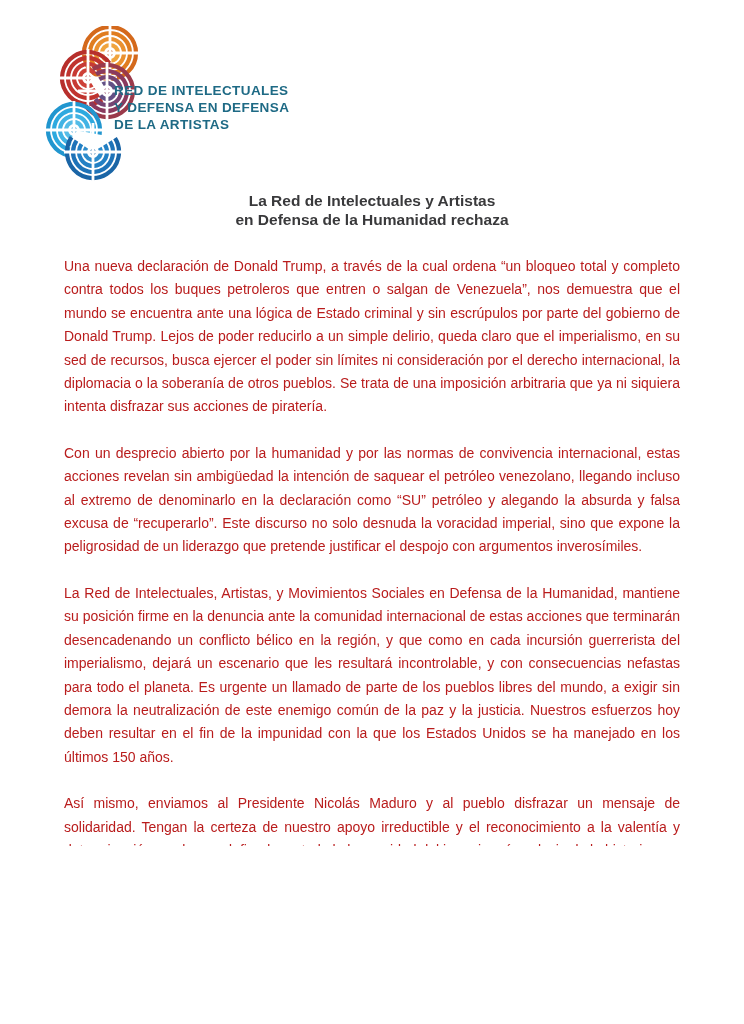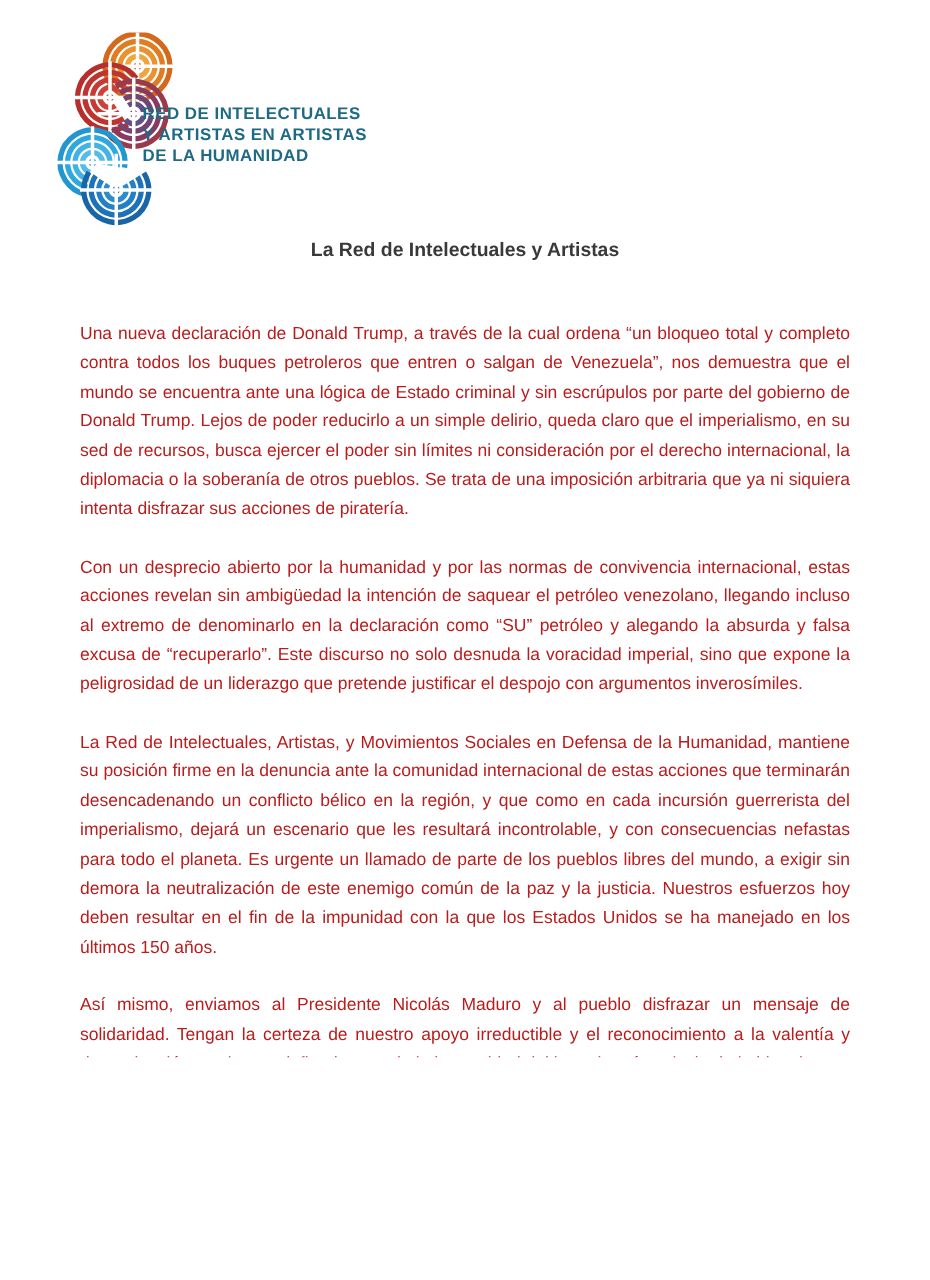--- a/index.html
+++ b/index.html
@@ -113,26 +113,27 @@
       <circle cx="53" cy="126" r="20" fill="none" stroke="#1e73b8" stroke-width="4.2" stroke-dasharray="85.5 40.2"></circle>
       <circle cx="53" cy="126" r="14" fill="none" stroke="#2380c4" stroke-width="4.2" stroke-dasharray="59.8 28.2"></circle>
       <circle cx="53" cy="126" r="8" fill="none" stroke="#2e8ccb" stroke-width="4.2" stroke-dasharray="34.2 16.1"></circle>
       <circle cx="53" cy="126" r="3" fill="#1a65a6"></circle>
     </g>
     <path d="M24 126 H82 M53 97 V155" stroke="#ffffff" stroke-width="2.8" fill="none"></path>
   </svg>
 
   <div class="logo-text">
     <div>RED DE INTELECTUALES</div>
-    <div>Y ARTISTAS EN ARTISTAS</div>
-    <div>DE LA HUMANIDAD</div>
+    <div>Y DEFENSA EN DEFENSA</div>
+    <div>DE LA ARTISTAS</div>
   </div>
 
   <div class="title">
     <div>La Red de Intelectuales y Artistas</div>
+    <div>en Defensa de la Humanidad rechaza</div>
   </div>
 
   <div class="content">
     <p>Una nueva declaración de Donald Trump, a través de la cual ordena “un bloqueo total y completo contra todos los buques petroleros que entren o salgan de Venezuela”, nos demuestra que el mundo se encuentra ante una lógica de Estado criminal y sin escrúpulos por parte del gobierno de Donald Trump. Lejos de poder reducirlo a un simple delirio, queda claro que el imperialismo, en su sed de recursos, busca ejercer el poder sin límites ni consideración por el derecho internacional, la diplomacia o la soberanía de otros pueblos. Se trata de una imposición arbitraria que ya ni siquiera intenta disfrazar sus acciones de piratería.</p>
     <p>Con un desprecio abierto por la humanidad y por las normas de convivencia internacional, estas acciones revelan sin ambigüedad la intención de saquear el petróleo venezolano, llegando incluso al extremo de denominarlo en la declaración como “SU” petróleo y alegando la absurda y falsa excusa de “recuperarlo”. Este discurso no solo desnuda la voracidad imperial, sino que expone la peligrosidad de un liderazgo que pretende justificar el despojo con argumentos inverosímiles.</p>
     <p>La Red de Intelectuales, Artistas, y Movimientos Sociales en Defensa de la Humanidad, mantiene su posición firme en la denuncia ante la comunidad internacional de estas acciones que terminarán desencadenando un conflicto bélico en la región, y que como en cada incursión guerrerista del imperialismo, dejará un escenario que les resultará incontrolable, y con consecuencias nefastas para todo el planeta. Es urgente un llamado de parte de los pueblos libres del mundo, a exigir sin demora la neutralización de este enemigo común de la paz y la justicia. Nuestros esfuerzos hoy deben resultar en el fin de la impunidad con la que los Estados Unidos se ha manejado en los últimos 150 años.</p>
     <p>Así mismo, enviamos al Presidente Nicolás Maduro y al pueblo disfrazar un mensaje de solidaridad. Tengan la certeza de nuestro apoyo irreductible y el reconocimiento a la valentía y determinación con la que defienden a toda la humanidad del imperio más salvaje de la historia.</p>
   </div>
 
 </div>

